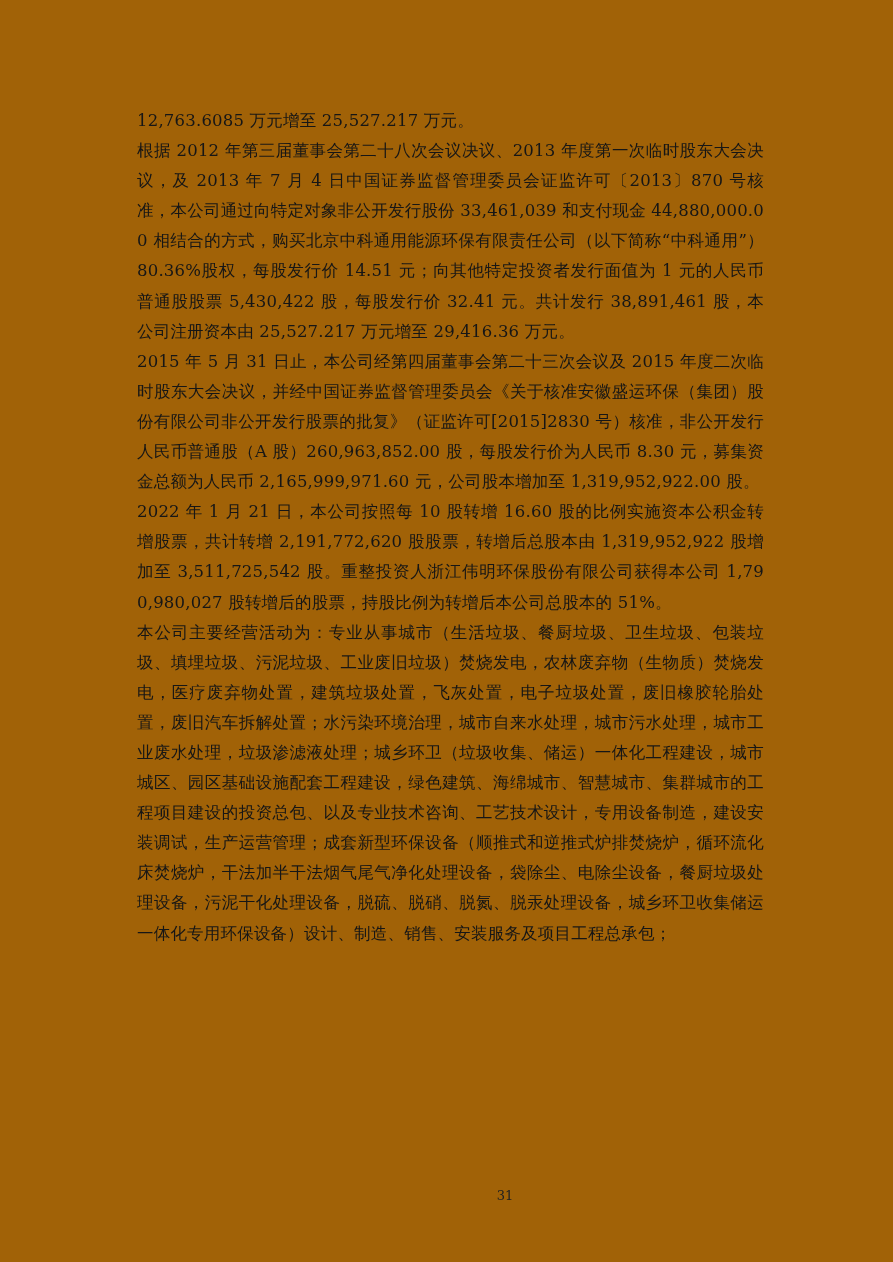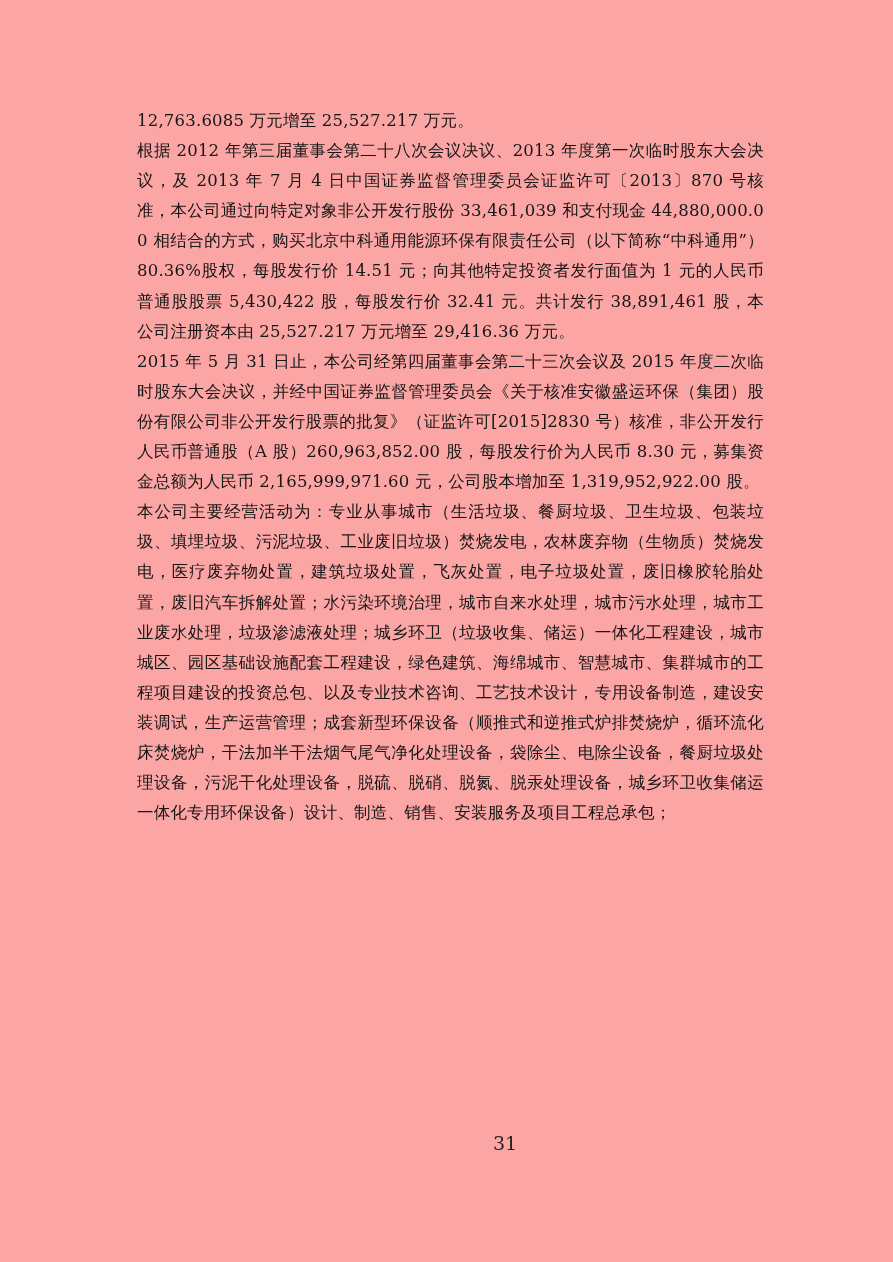--- a/index.html
+++ b/index.html
@@ -9,21 +9,21 @@
   }
   body {
     width: 893px;
     height: 1262px;
     font-family: "DejaVu Serif", "Liberation Serif", serif;
   }
   .page {
     position: relative;
     width: 893px;
     height: 1262px;
-    background: #fca5a5;
+    background: #a16207;
     overflow: hidden;
     color: #161616;
   }
   .content {
     position: absolute;
     left: 137px;
     top: 106px;
     width: 627px;
     font-size: 16.5px;
     line-height: 30.1px;
@@ -31,31 +31,32 @@
     text-justify: inter-character;
     letter-spacing: 0.2px;
     word-break: break-all;
   }
   .content p {
     margin: 0;
     padding: 0;
   }
   .pagenum {
     position: absolute;
-    top: 1132px;
+    top: 1188px;
     left: 505px;
     transform: translateX(-50%);
-    font-size: 19px;
+    font-size: 13px;
     color: #222222;
   }
 </style>
 </head>
 <body>
 
 <div class="page">
   <div class="content">
     <p>12,763.6085 万元增至 25,527.217 万元。</p>
     <p>根据 2012 年第三届董事会第二十八次会议决议、2013 年度第一次临时股东大会决议，及 2013 年 7 月 4 日中国证券监督管理委员会证监许可〔2013〕870 号核准，本公司通过向特定对象非公开发行股份 33,461,039 和支付现金 44,880,000.00 相结合的方式，购买北京中科通用能源环保有限责任公司（以下简称“中科通用”）80.36%股权，每股发行价 14.51 元；向其他特定投资者发行面值为 1 元的人民币普通股股票 5,430,422 股，每股发行价 32.41 元。共计发行 38,891,461 股，本公司注册资本由 25,527.217 万元增至 29,416.36 万元。</p>
     <p>2015 年 5 月 31 日止，本公司经第四届董事会第二十三次会议及 2015 年度二次临时股东大会决议，并经中国证券监督管理委员会《关于核准安徽盛运环保（集团）股份有限公司非公开发行股票的批复》（证监许可[2015]2830 号）核准，非公开发行人民币普通股（A 股）260,963,852.00 股，每股发行价为人民币 8.30 元，募集资金总额为人民币 2,165,999,971.60 元，公司股本增加至 1,319,952,922.00 股。</p>
+    <p>2022 年 1 月 21 日，本公司按照每 10 股转增 16.60 股的比例实施资本公积金转增股票，共计转增 2,191,772,620 股股票，转增后总股本由 1,319,952,922 股增加至 3,511,725,542 股。重整投资人浙江伟明环保股份有限公司获得本公司 1,790,980,027 股转增后的股票，持股比例为转增后本公司总股本的 51%。</p>
     <p>本公司主要经营活动为：专业从事城市（生活垃圾、餐厨垃圾、卫生垃圾、包装垃圾、填埋垃圾、污泥垃圾、工业废旧垃圾）焚烧发电，农林废弃物（生物质）焚烧发电，医疗废弃物处置，建筑垃圾处置，飞灰处置，电子垃圾处置，废旧橡胶轮胎处置，废旧汽车拆解处置；水污染环境治理，城市自来水处理，城市污水处理，城市工业废水处理，垃圾渗滤液处理；城乡环卫（垃圾收集、储运）一体化工程建设，城市城区、园区基础设施配套工程建设，绿色建筑、海绵城市、智慧城市、集群城市的工程项目建设的投资总包、以及专业技术咨询、工艺技术设计，专用设备制造，建设安装调试，生产运营管理；成套新型环保设备（顺推式和逆推式炉排焚烧炉，循环流化床焚烧炉，干法加半干法烟气尾气净化处理设备，袋除尘、电除尘设备，餐厨垃圾处理设备，污泥干化处理设备，脱硫、脱硝、脱氮、脱汞处理设备，城乡环卫收集储运一体化专用环保设备）设计、制造、销售、安装服务及项目工程总承包；</p>
   </div>
   <div class="pagenum">31</div>
 </div>
 
 </body></html>

